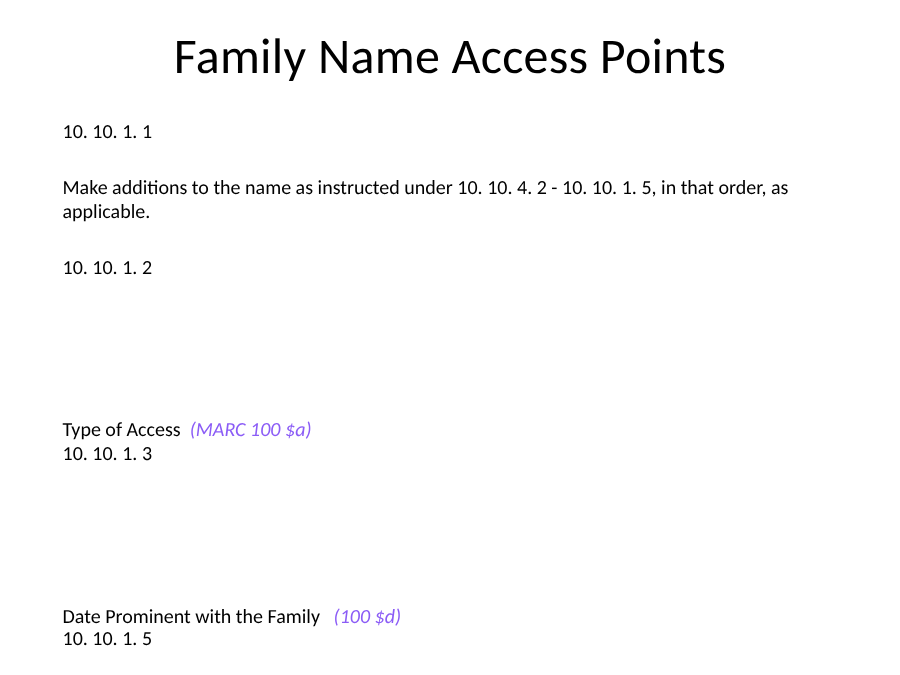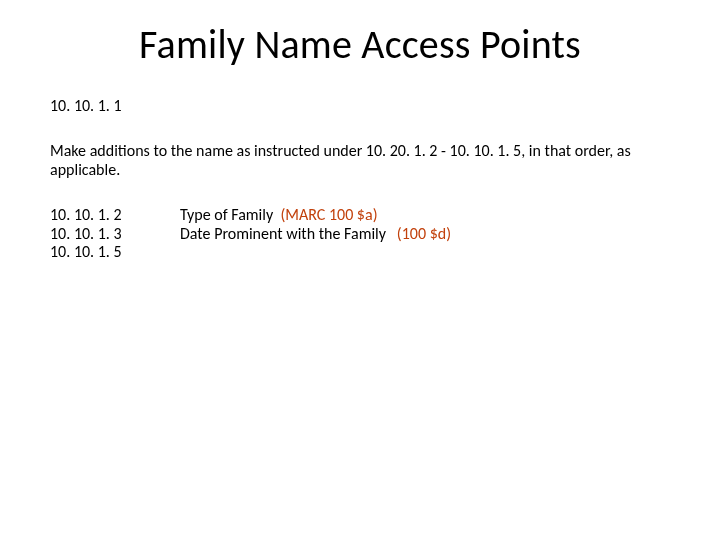--- a/index.html
+++ b/index.html
@@ -29,54 +29,56 @@
     line-height: 1.18;
   }
   .para {
     margin-bottom: 26px;
   }
   .rule-num {
     display: block;
   }
   .list-row {
     display: flex;
+    flex-direction: column;
   }
   .list-num {
     width: 130px;
     flex: 0 0 130px;
   }
   .list-desc {
     flex: 1;
   }
   .marc {
-    color: #c2410c;
+    color: #8b5cf6;
+    font-style: italic;
   }
 </style>
 </head>
 <body>
 
 <div class="slide">
 
   <h1 class="title">Family Name Access Points</h1>
 
   <div class="body">
 
     <div class="para">
       <span class="rule-num">10. 10. 1. 1</span>
     </div>
 
     <div class="para">
-      <span>Make additions to the name as instructed under 10. 20. 1. 2 - 10. 10. 1. 5, in that order, as applicable.</span>
+      <span>Make additions to the name as instructed under 10. 10. 4. 2 - 10. 10. 1. 5, in that order, as applicable.</span>
     </div>
 
     <div>
       <div class="list-row">
         <span class="list-num">10. 10. 1. 2</span>
         <span class="list-desc">
-          <span>Type of Family</span>&nbsp;&nbsp;<span class="marc">(MARC 100 $a)</span>
+          <span>Type of Access</span>&nbsp;&nbsp;<span class="marc">(MARC 100 $a)</span>
         </span>
       </div>
       <div class="list-row">
         <span class="list-num">10. 10. 1. 3</span>
         <span class="list-desc">
           <span>Date Prominent with the Family</span>&nbsp;&nbsp;&nbsp;<span class="marc">(100 $d)</span>
         </span>
       </div>
       <div class="list-row">
       </div>

